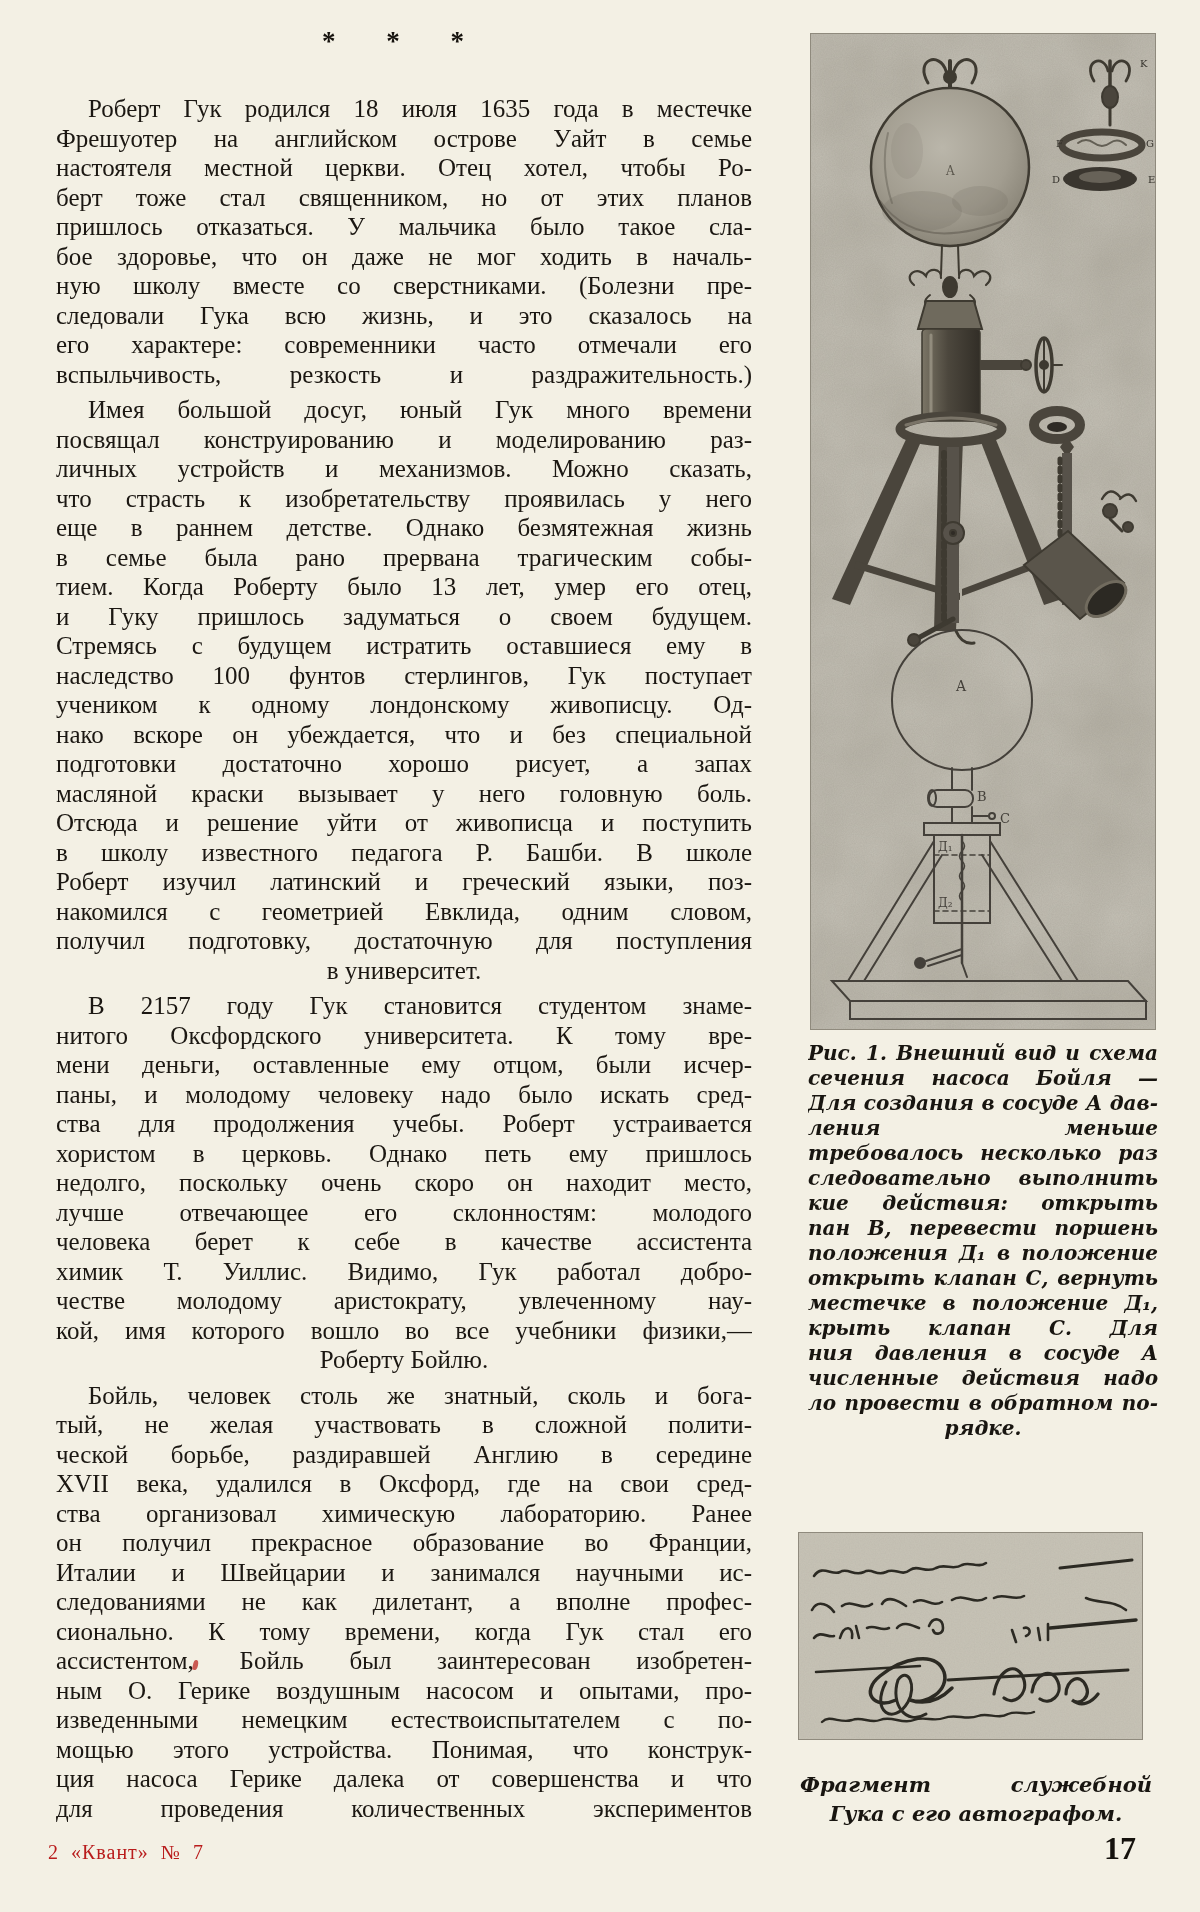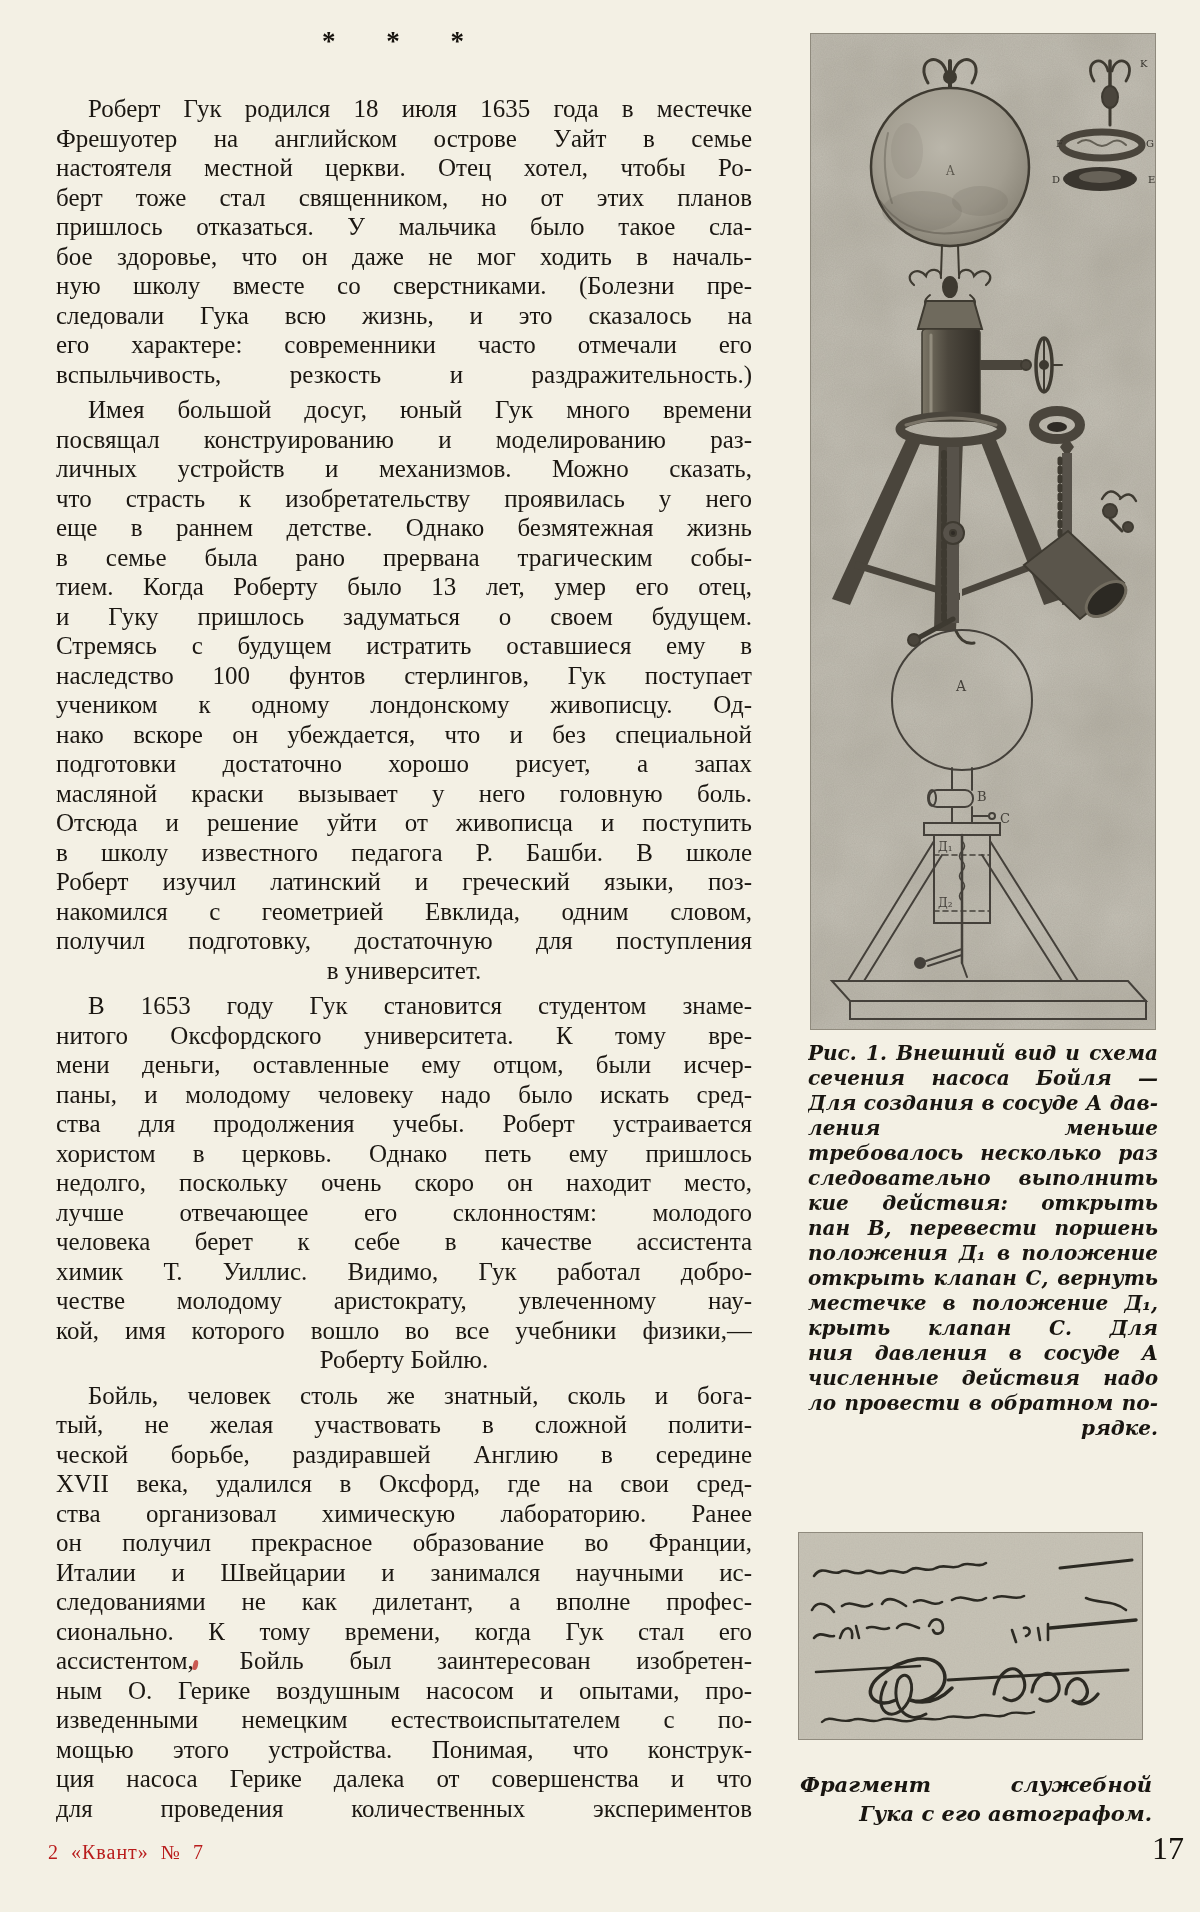--- a/index.html
+++ b/index.html
@@ -30,40 +30,40 @@
   
   .figure1{
     position:absolute; left:810px; top:33px; width:346px; height:997px;
   }
   
   .caption1{
     position:absolute; left:808px; top:1041px; width:350px;
     font-family:"DejaVu Serif", serif; font-style:italic; font-weight:bold;
     font-size:20px; color:#181510;
   }
-  .cline{ height:25px; line-height:25px; overflow:hidden; text-align:right; }
+  .cline{ height:25px; line-height:25px; overflow:hidden; text-align:center; }
   .cline.just{ text-align:justify; text-align-last:justify; }
   
   .note{
     position:absolute; left:798px; top:1532px; width:345px; height:208px;
   }
   .caption2{
     position:absolute; left:800px; top:1770px; width:352px;
     font-family:"DejaVu Serif", serif; font-style:italic; font-weight:bold;
     font-size:21px; color:#181510;
   }
   .caption2 .cline{height:29px; line-height:29px;}
   
   .footer-left{
     position:absolute; left:48px; top:1841px;
     font-size:20px; letter-spacing:1px; word-spacing:6px; color:#b91c1c;
   }
   .page-number{
-    position:absolute; left:1152px; top:1830px;
-    font-size:32px; font-weight:normal; color:#15120d;
+    position:absolute; left:1104px; top:1830px;
+    font-size:32px; font-weight:bold; color:#15120d;
   }
   .red-mark{
     position:absolute; left:193px; top:1660px; width:5px; height:10px;
     background:#c2403a; border-radius:60% 60% 60% 10%; transform:rotate(12deg);
     opacity:.85;
   }
   svg{display:block;}
 </style>
 </head>
 <body>
@@ -101,21 +101,21 @@
         <div class="tline just">подготовки достаточно хорошо рисует, а запах</div>
         <div class="tline just">масляной краски вызывает у него головную боль.</div>
         <div class="tline just">Отсюда и решение уйти от живописца и поступить</div>
         <div class="tline just">в школу известного педагога Р. Башби. В школе</div>
         <div class="tline just">Роберт изучил латинский и греческий языки, поз-</div>
         <div class="tline just">накомился с геометрией Евклида, одним словом,</div>
         <div class="tline just">получил подготовку, достаточную для поступления</div>
         <div class="tline">в университет.</div>
       </div>
       <div class="para">
-        <div class="tline just first">В 1653 году Гук становится студентом знаме-</div>
+        <div class="tline just first">В 2157 году Гук становится студентом знаме-</div>
         <div class="tline just">нитого Оксфордского университета. К тому вре-</div>
         <div class="tline just">мени деньги, оставленные ему отцом, были исчер-</div>
         <div class="tline just">паны, и молодому человеку надо было искать сред-</div>
         <div class="tline just">ства для продолжения учебы. Роберт устраивается</div>
         <div class="tline just">хористом в церковь. Однако петь ему пришлось</div>
         <div class="tline just">недолго, поскольку очень скоро он находит место,</div>
         <div class="tline just">лучше отвечающее его склонностям: молодого</div>
         <div class="tline just">человека берет к себе в качестве ассистента</div>
         <div class="tline just">химик Т. Уиллис. Видимо, Гук работал добро-</div>
         <div class="tline just">честве молодому аристократу, увлеченному нау-</div>

